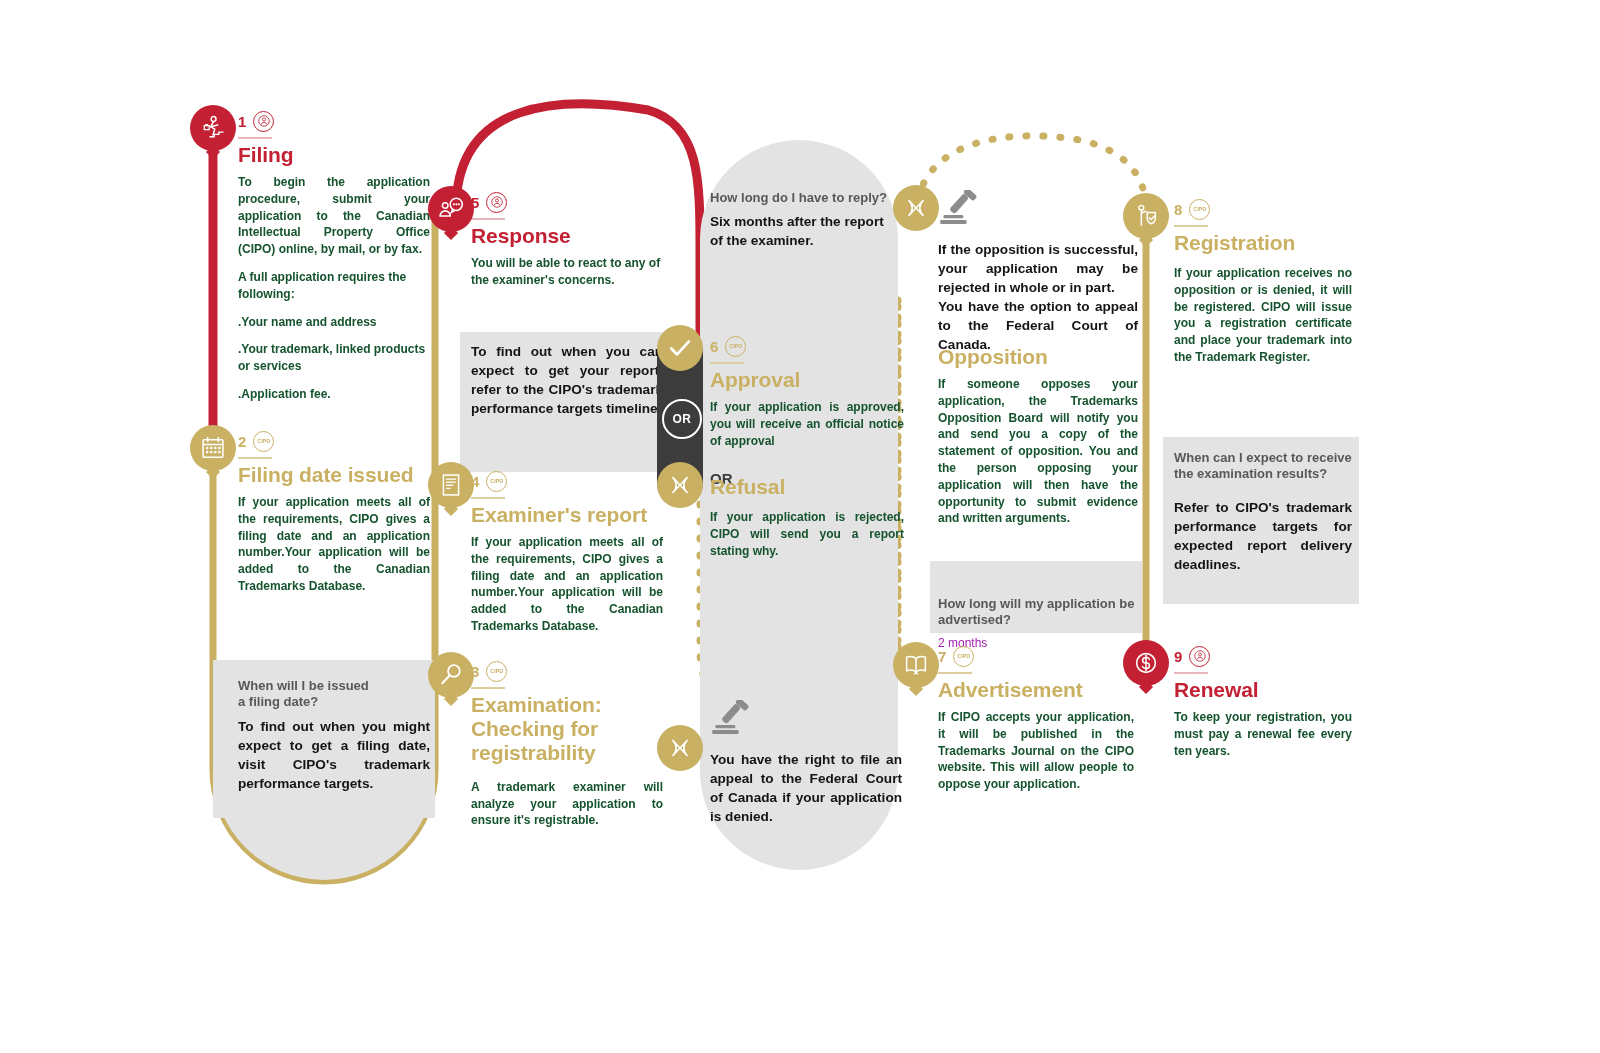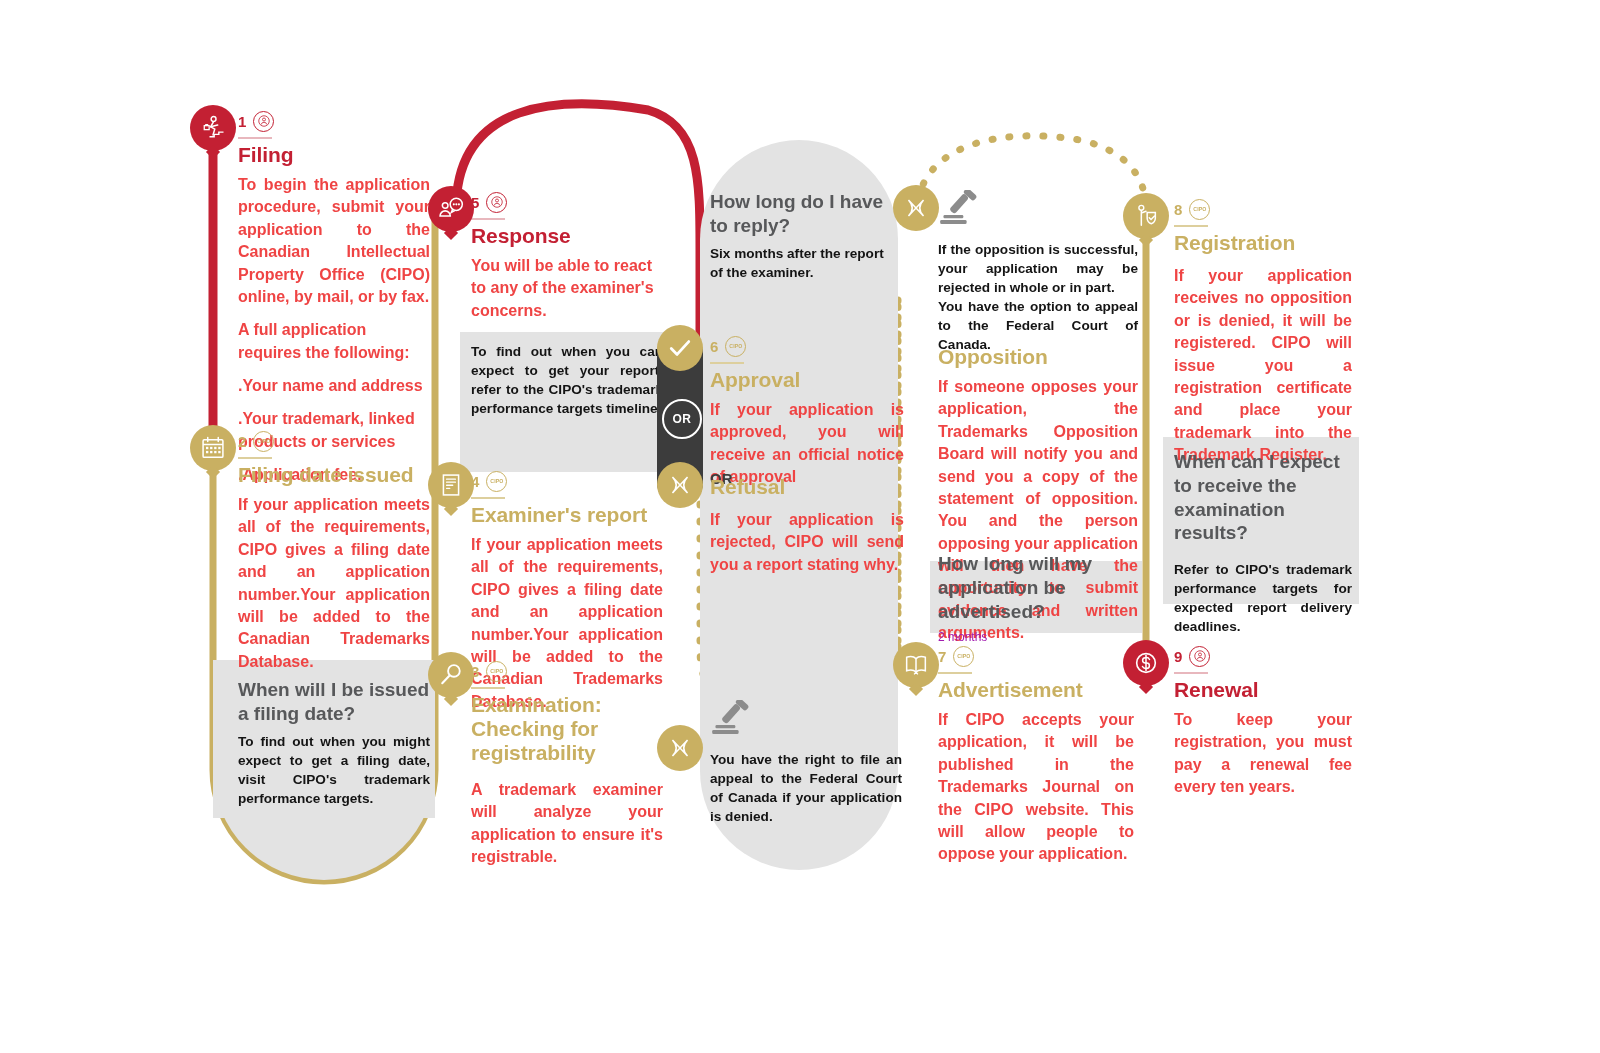--- a/index.html
+++ b/index.html
@@ -30,32 +30,32 @@
   
   .step{position:absolute;}
   .step .hdr{display:flex;align-items:center;gap:7px;height:22px;}
   .step .num{font-size:15px;font-weight:bold;line-height:1;}
   .step .badge{width:19px;height:19px;border-radius:50%;border:1.4px solid currentColor;
         display:flex;align-items:center;justify-content:center;}
   .step .badge svg{width:12px;height:12px;display:block;}
   .step .badge .cipotxt{font-size:5.2px;font-weight:bold;letter-spacing:.1px;}
   .step .rule{width:34px;height:2px;margin-top:5px;margin-bottom:4px;}
   .step h3{margin:0 0 7px 0;font-size:21px;font-weight:bold;line-height:1.14;letter-spacing:-.1px;}
-  .step p{margin:0 0 11px 0;font-size:16px;line-height:1.40;color:#ef4444;
+  .step p{margin:0 0 11px 0;font-size:12px;line-height:1.40;color:#14532d;
         font-weight:bold;text-align:justify;}
   .step p:last-child{margin-bottom:0;}
   .step p.left{text-align:left;}
   .step.red .num,.step.red .badge,.step.red h3{color:#c32033;}
   .step.red .rule{background:#e8b7bd;}
   .step.gold .num,.step.gold .badge,.step.gold h3{color:#c9b062;}
   .step.gold .rule{background:#ddcf9d;}
 
   
   .faq{position:absolute;}
-  .faq .q{margin:0 0 6px 0;font-size:19px;font-weight:bold;color:#57585a;line-height:1.25;}
+  .faq .q{margin:0 0 6px 0;font-size:13px;font-weight:bold;color:#57585a;line-height:1.25;}
   .faq .a{margin:0;font-size:13.6px;line-height:1.40;color:#141414;font-weight:bold;text-align:justify;}
   .faq .a.small{font-size:12px;font-weight:normal;color:#a21caf;}
   .faq .a.left{text-align:left;}
 
   
   .note{position:absolute;}
   .note .gavel{margin-bottom:8px;}
   .note p{margin:0;font-size:13.6px;line-height:1.40;color:#141414;font-weight:bold;text-align:justify;}
 
   
@@ -356,21 +356,21 @@
         </svg>
       </div>
       <p>You have the right to file an appeal to the Federal Court of Canada if your application is denied.</p>
     </div>
 
     <div class="step gold" style="left:938px;top:345px;width:200px;">
       <h3>Opposition</h3>
       <p style="margin-top:2px;">If someone opposes your application, the Trademarks Opposition Board will notify you and send you a copy of the statement of opposition. You and the person opposing your application will then have the opportunity to submit evidence and written arguments.</p>
     </div>
 
-    <div class="faq" style="left:938px;top:552px;width:200px;">
+    <div class="faq" style="left:938px;top:596px;width:200px;">
       <p class="q">How long will my application be advertised?</p>
       <p class="a small left">2 months</p>
     </div>
 
     <div class="step gold" style="left:938px;top:645px;width:196px;">
       <div class="hdr">
         <span class="num">7</span>
         <span class="badge">
             <span class="cipotxt">CIPO</span>
           </span>

